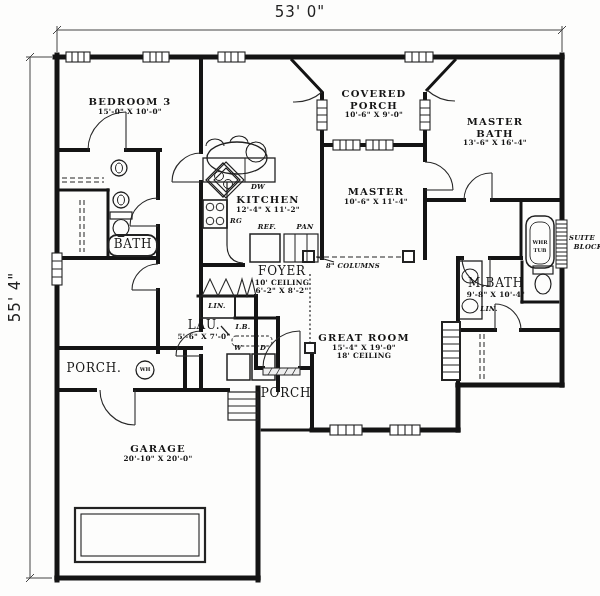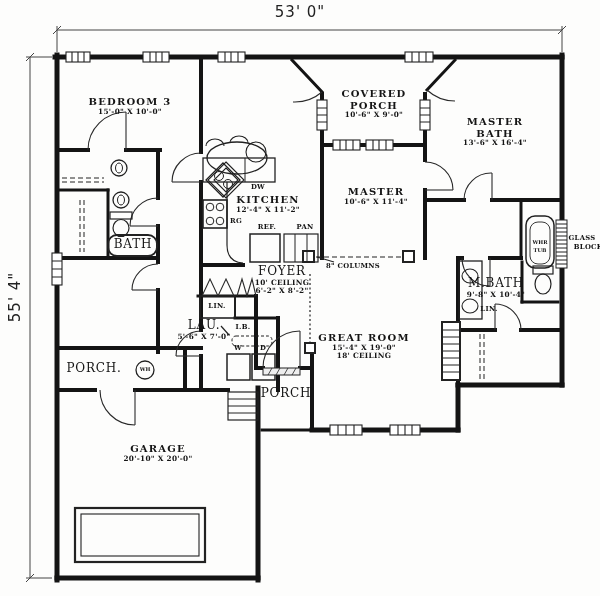--- a/index.html
+++ b/index.html
@@ -4,21 +4,21 @@
 <style>
   html,body{margin:0;padding:0;background:#fff;}
   #plan{position:relative;width:600px;height:596px;background:#fdfdfc;overflow:hidden;
         font-family:"DejaVu Serif",serif;color:#111;}
   #linework{position:absolute;left:0;top:0;}
   .lbl{position:absolute;transform:translate(-50%,-50%);text-align:center;
        white-space:nowrap;color:#151515;line-height:1.15;}
   .nm{font-weight:bold;font-size:10px;letter-spacing:1.2px;}
   .nm-sm{font-weight:normal;font-size:12px;letter-spacing:0.8px;}
   .sz{font-weight:bold;font-size:7.3px;letter-spacing:0.3px;}
-  .fx{font-weight:bold;font-size:6.8px;letter-spacing:0.3px;}
+  .fx{font-weight:bold;font-size:6.8px;letter-spacing:0.3px;font-style:italic;}
   .fx-tiny{font-weight:bold;font-size:5.2px;}
   .dim{font-family:"DejaVu Sans",sans-serif;font-size:15px;color:#222;letter-spacing:1px;}
   .vdim{transform:translate(-50%,-50%) rotate(-90deg);}
   .left-align{text-align:left;}
 </style>
 </head>
 <body>
 
 <div id="plan">
 
@@ -307,17 +307,17 @@
   <div class="lbl fx" style="left:267px;top:228px">REF.</div>
   <div class="lbl fx" style="left:305px;top:228px">PAN</div>
   <div class="lbl fx" style="left:238px;top:349px">W</div>
   <div class="lbl fx" style="left:263px;top:349px">D</div>
   <div class="lbl fx" style="left:243px;top:328px">I.B.</div>
   <div class="lbl fx" style="left:217px;top:307px">LIN.</div>
   <div class="lbl fx" style="left:489px;top:310px">LIN.</div>
   <div class="lbl fx-tiny" style="left:145px;top:370px">WH</div>
   <div class="lbl fx-tiny" style="left:540px;top:243px">WHR</div>
   <div class="lbl fx-tiny" style="left:540px;top:251px">TUB</div>
-  <div class="lbl fx left-align" style="left:582px;top:239px">GLASS</div>
+  <div class="lbl fx left-align" style="left:582px;top:239px">SUITE</div>
   <div class="lbl fx left-align" style="left:591px;top:248px">BLOCKS</div>
   <div class="lbl fx" style="left:353px;top:267px">8" COLUMNS</div>
 
 </div>
 
 </body></html>

